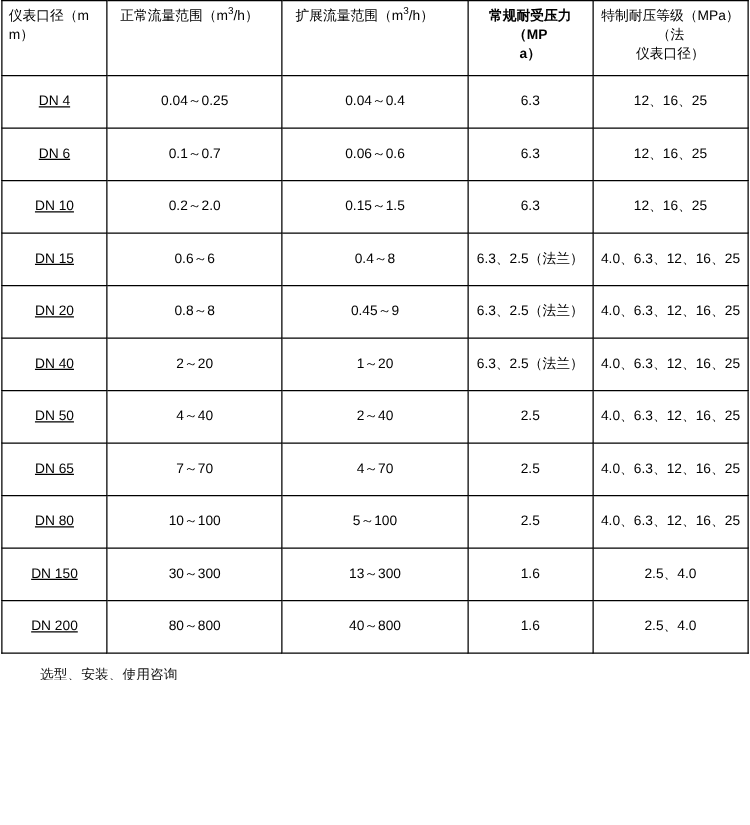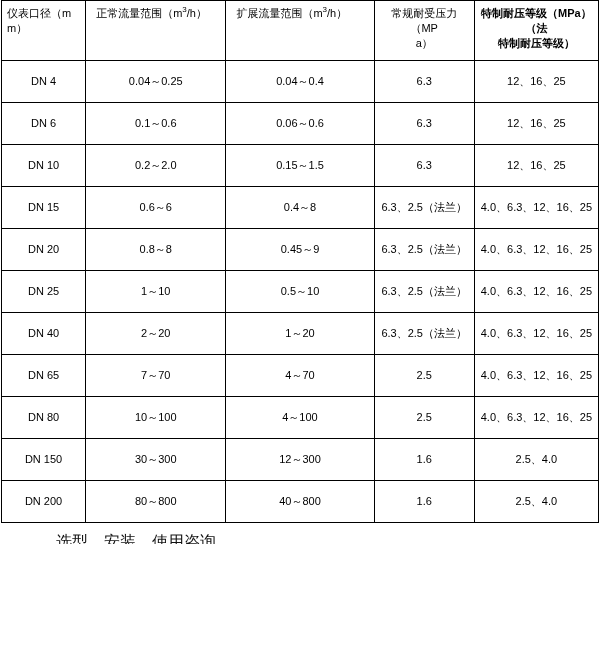--- a/index.html
+++ b/index.html
@@ -49,50 +49,51 @@
   table.spec-table thead th.col-normal,
   table.spec-table thead th.col-extend {
     text-align: left;
     padding-left: 10px;
     vertical-align: top;
     padding-top: 5px;
   }
   table.spec-table thead th.col-press {
     vertical-align: top;
     padding-top: 5px;
+    font-weight: bold;
   }
   table.spec-table thead th.col-special {
     text-align: center;
     vertical-align: top;
     padding-top: 5px;
-    font-weight: bold;
   }
   table.spec-table tbody td {
     height: 37px;
   }
   td.dn-cell {
     text-align: left;
     padding-left: 22px;
     font-size: 11px;
+    text-decoration: underline;
   }
   .colw1 { width: 84px; }
   .colw2 { width: 140px; }
   .colw3 { width: 148px; }
   .colw4 { width: 100px; }
   .colw5 { width: 124px; }
   sup {
     font-size: 8px;
     vertical-align: super;
     line-height: 0;
   }
   .footer-note {
     position: absolute;
-    left: 56px;
+    left: 32px;
     bottom: 0px;
-    font-size: 16px;
+    font-size: 11px;
     color: #111;
     white-space: nowrap;
     overflow: hidden;
     height: 12px;
   }
 </style>
 </head>
 <body>
 
 <div class="sheet">
@@ -116,35 +117,35 @@
         </th>
         <th class="col-extend">
           <span>扩展流量范围（m</span><sup>3</sup><span>/h）</span>
         </th>
         <th class="col-press">
           <span>常规耐受压力（MP</span><br>
           <span>a）</span>
         </th>
         <th class="col-special">
           <span>特制耐压等级（MPa）（法</span><br>
-          <span>特制耐压等级）</span>
+          <span>仪表口径）</span>
         </th>
       </tr>
     </thead>
     <tbody id="table-body">
         <tr>
           <td class="dn-cell">DN 4</td>
           <td>0.04～0.25</td>
           <td>0.04～0.4</td>
           <td>6.3</td>
           <td>12、16、25</td>
         </tr>
         <tr>
           <td class="dn-cell">DN 6</td>
-          <td>0.1～0.6</td>
+          <td>0.1～0.7</td>
           <td>0.06～0.6</td>
           <td>6.3</td>
           <td>12、16、25</td>
         </tr>
         <tr>
           <td class="dn-cell">DN 10</td>
           <td>0.2～2.0</td>
           <td>0.15～1.5</td>
           <td>6.3</td>
           <td>12、16、25</td>
@@ -157,51 +158,51 @@
           <td>4.0、6.3、12、16、25</td>
         </tr>
         <tr>
           <td class="dn-cell">DN 20</td>
           <td>0.8～8</td>
           <td>0.45～9</td>
           <td>6.3、2.5（法兰）</td>
           <td>4.0、6.3、12、16、25</td>
         </tr>
         <tr>
-          <td class="dn-cell">DN 25</td>
-          <td>1～10</td>
-          <td>0.5～10</td>
-          <td>6.3、2.5（法兰）</td>
-          <td>4.0、6.3、12、16、25</td>
-        </tr>
-        <tr>
           <td class="dn-cell">DN 40</td>
           <td>2～20</td>
           <td>1～20</td>
           <td>6.3、2.5（法兰）</td>
           <td>4.0、6.3、12、16、25</td>
         </tr>
         <tr>
+          <td class="dn-cell">DN 50</td>
+          <td>4～40</td>
+          <td>2～40</td>
+          <td>2.5</td>
+          <td>4.0、6.3、12、16、25</td>
+        </tr>
+        <tr>
           <td class="dn-cell">DN 65</td>
           <td>7～70</td>
           <td>4～70</td>
           <td>2.5</td>
           <td>4.0、6.3、12、16、25</td>
         </tr>
         <tr>
           <td class="dn-cell">DN 80</td>
           <td>10～100</td>
-          <td>4～100</td>
+          <td>5～100</td>
           <td>2.5</td>
           <td>4.0、6.3、12、16、25</td>
         </tr>
         <tr>
           <td class="dn-cell">DN 150</td>
           <td>30～300</td>
-          <td>12～300</td>
+          <td>13～300</td>
           <td>1.6</td>
           <td>2.5、4.0</td>
         </tr>
         <tr>
           <td class="dn-cell">DN 200</td>
           <td>80～800</td>
           <td>40～800</td>
           <td>1.6</td>
           <td>2.5、4.0</td>
         </tr>

